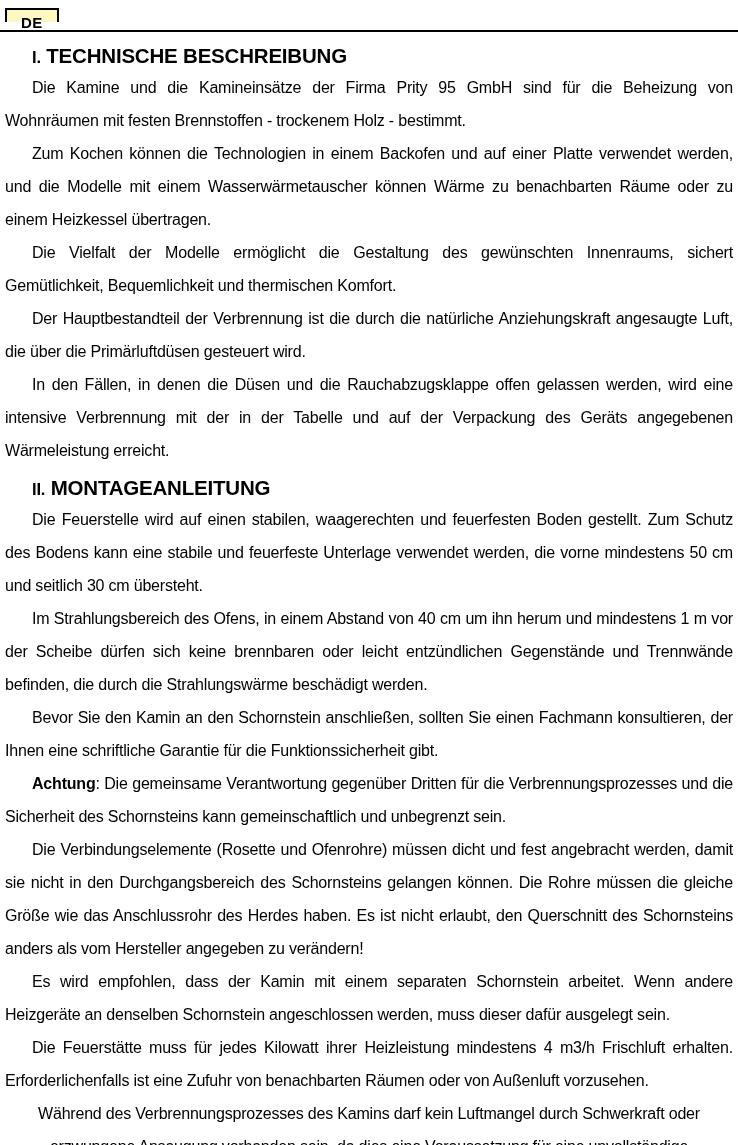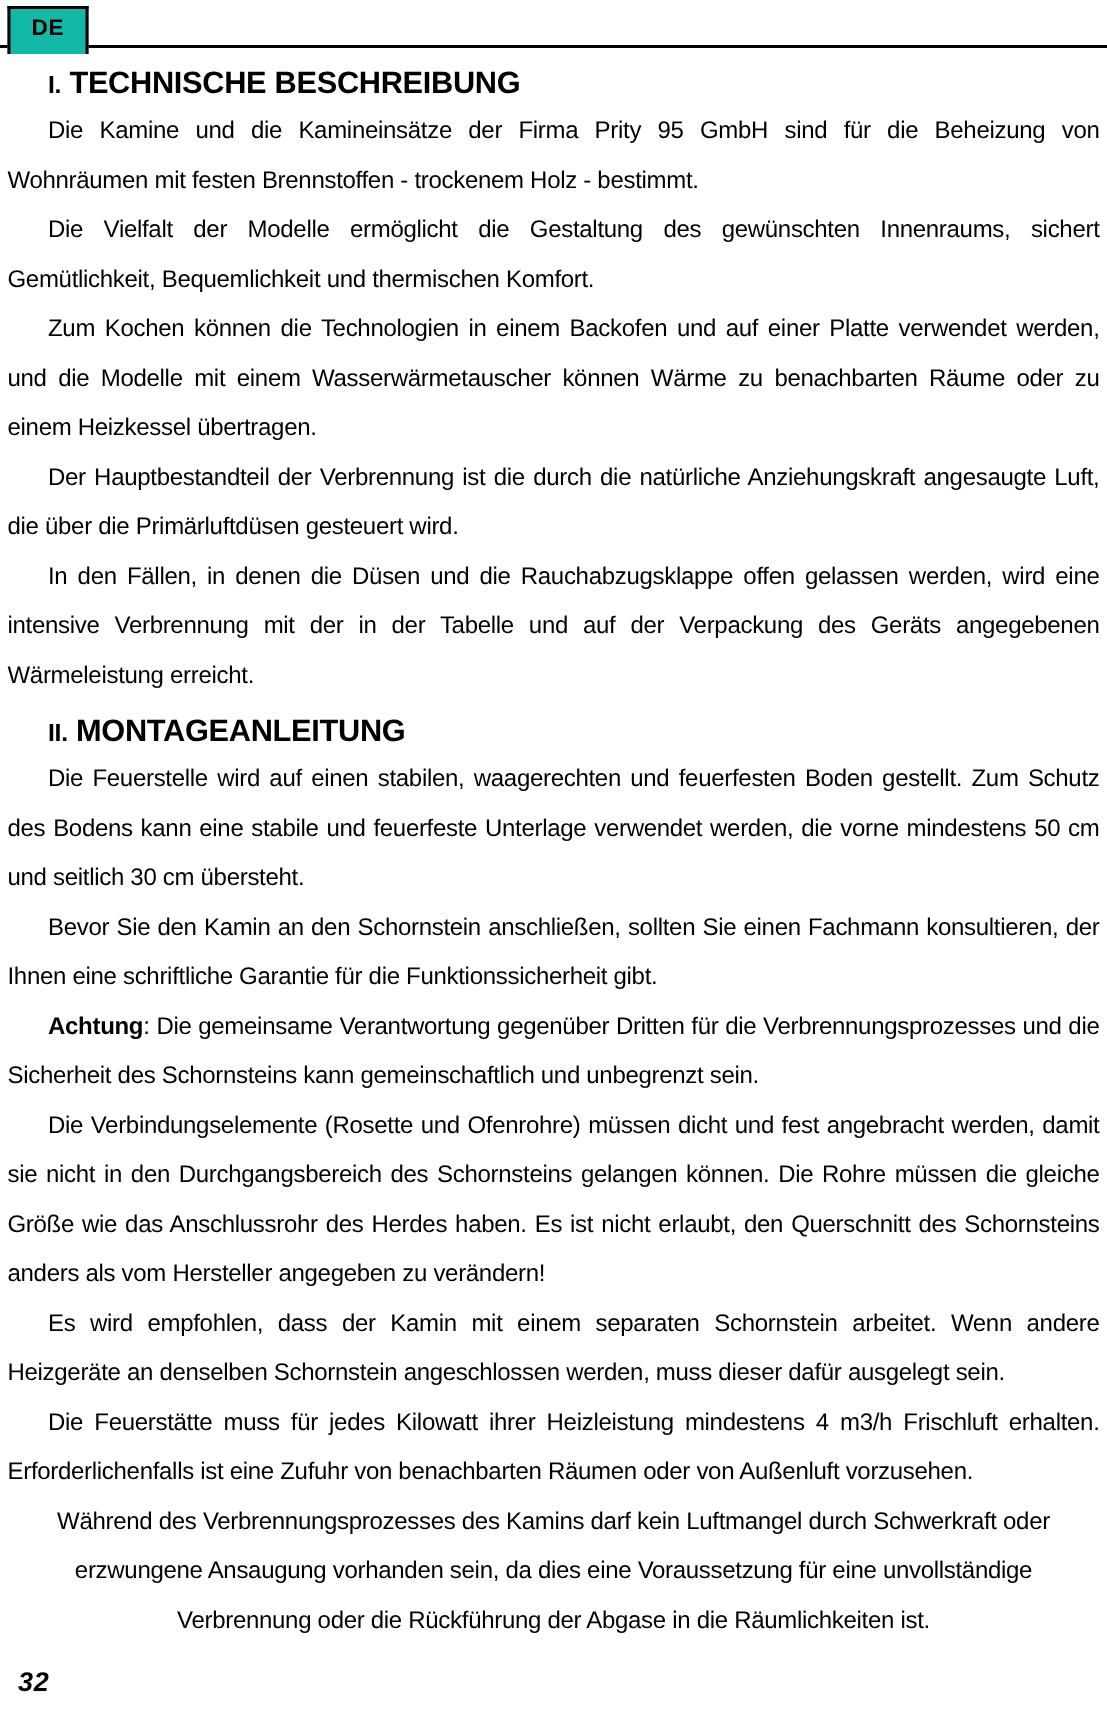--- a/index.html
+++ b/index.html
@@ -16,26 +16,26 @@
     box-sizing: border-box;
   }
   .lang-header {
     border-bottom: 2px solid #000000;
     padding: 4px 0 0 5px;
     height: 26px;
     box-sizing: content-box;
   }
   .lang-tab {
     display: inline-block;
-    height: 32px;
+    height: 14px;
     line-height: 25px;
     box-sizing: border-box;
     border: 2px solid #000000;
     border-bottom: none;
-    background: #14b8a6;
+    background: #fef9c3;
     padding: 0 14px;
     font-size: 15px;
     font-weight: 600;
     letter-spacing: 0.5px;
     vertical-align: bottom;
   }
   .content {
     padding: 12px 5px 0 5px;
   }
   h2.section-heading {
@@ -82,28 +82,29 @@
 
 <div class="lang-header">
   <span class="lang-tab">DE</span>
 </div>
 
 <div class="content">
 
   <h2 class="section-heading"><span class="section-number">I.</span> <span>TECHNISCHE BESCHREIBUNG</span></h2>
 
   <p class="para">Die Kamine und die Kamineinsätze der Firma Prity 95 GmbH sind für die Beheizung von Wohnräumen mit festen Brennstoffen - trockenem Holz - bestimmt.</p>
+  <p class="para">Zum Kochen können die Technologien in einem Backofen und auf einer Platte verwendet werden, und die Modelle mit einem Wasserwärmetauscher können Wärme zu benachbarten Räume oder zu einem Heizkessel übertragen.</p>
   <p class="para">Die Vielfalt der Modelle ermöglicht die Gestaltung des gewünschten Innenraums, sichert Gemütlichkeit, Bequemlichkeit und thermischen Komfort.</p>
-  <p class="para">Zum Kochen können die Technologien in einem Backofen und auf einer Platte verwendet werden, und die Modelle mit einem Wasserwärmetauscher können Wärme zu benachbarten Räume oder zu einem Heizkessel übertragen.</p>
   <p class="para">Der Hauptbestandteil der Verbrennung ist die durch die natürliche Anziehungskraft angesaugte Luft, die über die Primärluftdüsen gesteuert wird.</p>
   <p class="para">In den Fällen, in denen die Düsen und die Rauchabzugsklappe offen gelassen werden, wird eine intensive Verbrennung mit der in der Tabelle und auf der Verpackung des Geräts angegebenen Wärmeleistung erreicht.</p>
 
   <h2 class="section-heading"><span class="section-number">II.</span> <span>MONTAGEANLEITUNG</span></h2>
 
   <p class="para">Die Feuerstelle wird auf einen stabilen, waagerechten und feuerfesten Boden gestellt. Zum Schutz des Bodens kann eine stabile und feuerfeste Unterlage verwendet werden, die vorne mindestens 50 cm und seitlich 30 cm übersteht.</p>
+  <p class="para">Im Strahlungsbereich des Ofens, in einem Abstand von 40 cm um ihn herum und mindestens 1 m vor der Scheibe dürfen sich keine brennbaren oder leicht entzündlichen Gegenstände und Trennwände befinden, die durch die Strahlungswärme beschädigt werden.</p>
   <p class="para">Bevor Sie den Kamin an den Schornstein anschließen, sollten Sie einen Fachmann konsultieren, der Ihnen eine schriftliche Garantie für die Funktionssicherheit gibt.</p>
 
   <p class="para"><span class="bold-run">Achtung</span><span>: Die gemeinsame Verantwortung gegenüber Dritten für die Verbrennungsprozesses und die Sicherheit des Schornsteins kann gemeinschaftlich und unbegrenzt sein.</span></p>
 
   <p class="para"><span>Die Verbindungselemente (</span><span class="italic-run">Rosette und Ofenrohre</span><span>) müssen dicht und fest angebracht werden, damit sie nicht in den Durchgangsbereich des Schornsteins gelangen können. Die Rohre müssen die gleiche Größe wie das Anschlussrohr des Herdes haben. Es ist nicht erlaubt, den Querschnitt des Schornsteins anders als vom Hersteller angegeben zu verändern!</span></p>
 
   <p class="para">Es wird empfohlen, dass der Kamin mit einem separaten Schornstein arbeitet. Wenn andere Heizgeräte an denselben Schornstein angeschlossen werden, muss dieser dafür ausgelegt sein.</p>
   <p class="para">Die Feuerstätte muss für jedes Kilowatt ihrer Heizleistung mindestens 4 m3/h Frischluft erhalten. Erforderlichenfalls ist eine Zufuhr von benachbarten Räumen oder von Außenluft vorzusehen.</p>
   <p class="para no-indent">Während des Verbrennungsprozesses des Kamins darf kein Luftmangel durch Schwerkraft oder erzwungene Ansaugung vorhanden sein, da dies eine Voraussetzung für eine unvollständige Verbrennung oder die Rückführung der Abgase in die Räumlichkeiten ist.</p>
 

